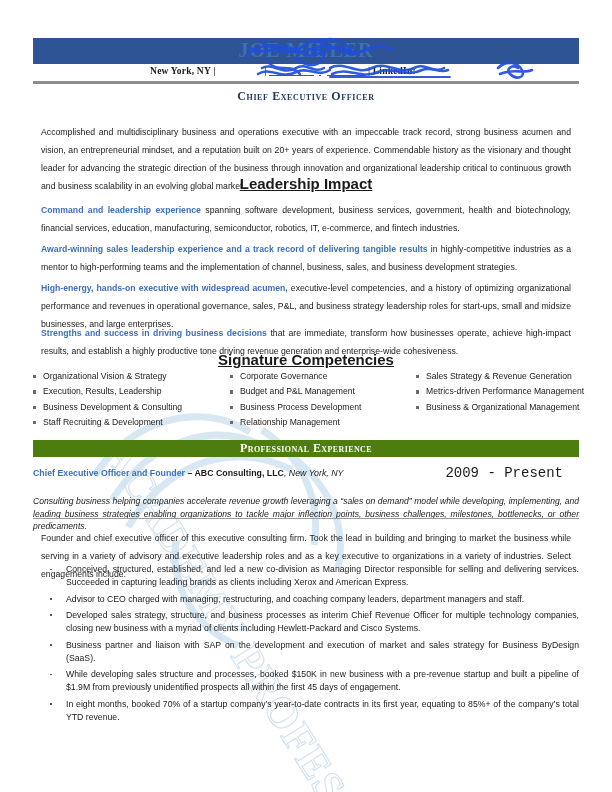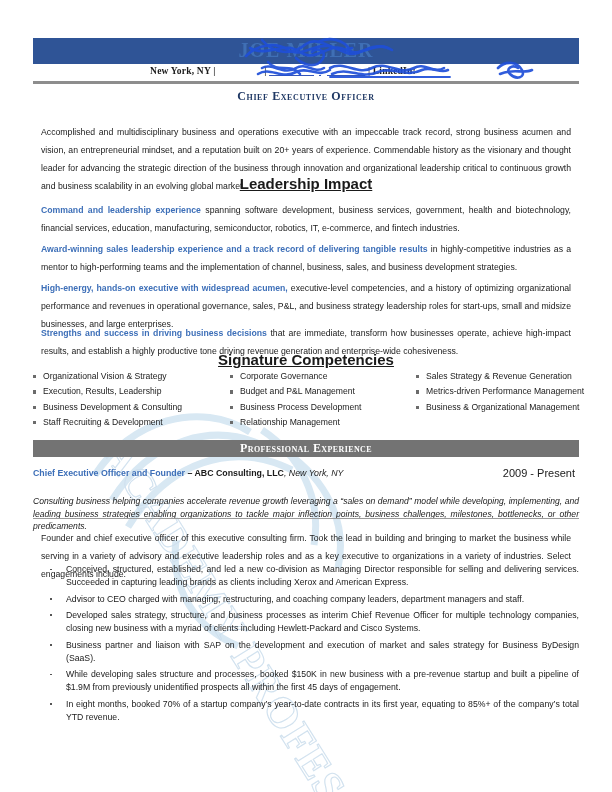--- a/index.html
+++ b/index.html
@@ -177,21 +177,21 @@
     height: 3.2px;
     background: #6b6b6b;
   }
 
   
   .exp-banner {
     position: absolute;
     left: 33px;
     width: 546px;
     height: 17px;
-    background: #737373;
+    background: #4d7c0f;
     z-index: 2;
   }
   .exp-banner span {
     display: block;
     text-align: center;
     color: #ffffff;
     font-family: "Liberation Serif", serif;
     font-variant: small-caps;
     font-weight: 700;
     font-size: 12px;
@@ -206,24 +206,25 @@
     position: relative;
   }
   .job-role {
     color: #3d6fb8;
     font-weight: 700;
   }
   .job-company { font-weight: 700; color: #1a1a1a; }
   .job-loc { font-style: italic; color: #1a1a1a; }
   .job-dates {
     position: absolute;
-    right: 4px;
+    right: 16px;
     top: 0;
-    font-size: 11px;
-    color: #1a1a1a;
+    font-size: 14px;
+    color: #1a1a1a;
+    font-family: Liberation Mono, monospace;
   }
   .job-desc {
     margin: 16px 0 0 0;
     font-size: 8.6px;
     line-height: 12.6px;
     font-style: italic;
     text-align: justify;
     color: #1a1a1a;
   }
   .hr-thin {

